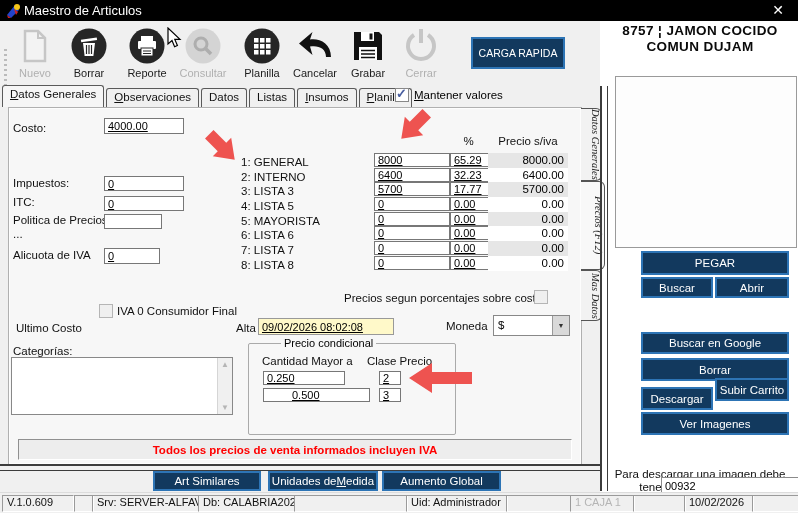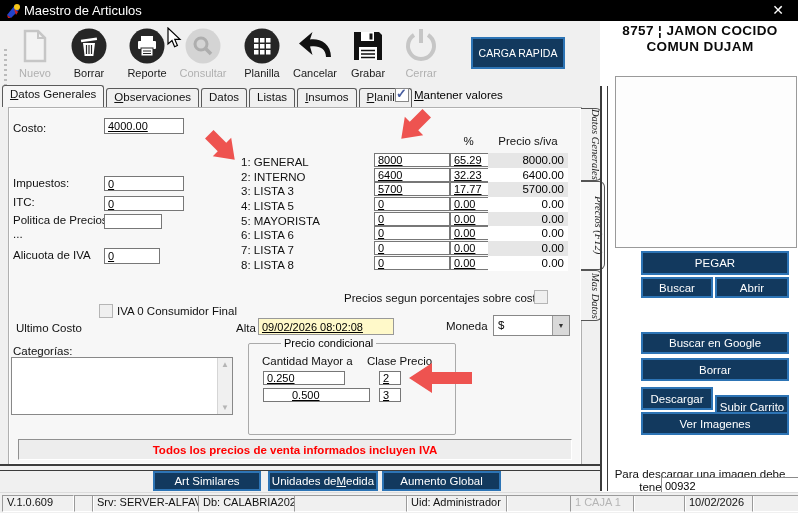--- a/index.html
+++ b/index.html
@@ -222,21 +222,21 @@
   <div>COMUN DUJAM</div>
 </div>
 <div id="img-box" class="abs"></div>
 
 <div class="abs navy" style="left:629px;top:251px;width:144px;height:20px">PEGAR</div>
 <div class="abs navy" style="left:629px;top:277px;width:68px;height:17px">Buscar</div>
 <div class="abs navy" style="left:703px;top:277px;width:70px;height:17px">Abrir</div>
 <div class="abs navy" style="left:629px;top:332px;width:144px;height:18px">Buscar en Google</div>
 <div class="abs navy" style="left:629px;top:358px;width:144px;height:19px">Borrar</div>
 <div class="abs navy" style="left:629px;top:387px;width:68px;height:19px">Descargar</div>
-<div class="abs navy" style="left:703px;top:395px;width:70px;height:19px">Subir Carrito</div>
+<div class="abs navy" style="left:703px;top:378px;width:70px;height:19px">Subir Carrito</div>
 <div class="abs navy" style="left:629px;top:412px;width:144px;height:19px">Ver Imagenes</div>
 <div id="caption" class="abs">
   <div>Para descargar una imagen debe</div>
   <div>tener el codigo de barra</div>
 </div>
 <input id="barcode" class="abs" value="00932" style="">
 
 <div id="tabstrip" class="abs">
   <div class="tab sel"><u>D</u>atos Generales</div>
   <div class="tab"><u>O</u>bservaciones</div>

